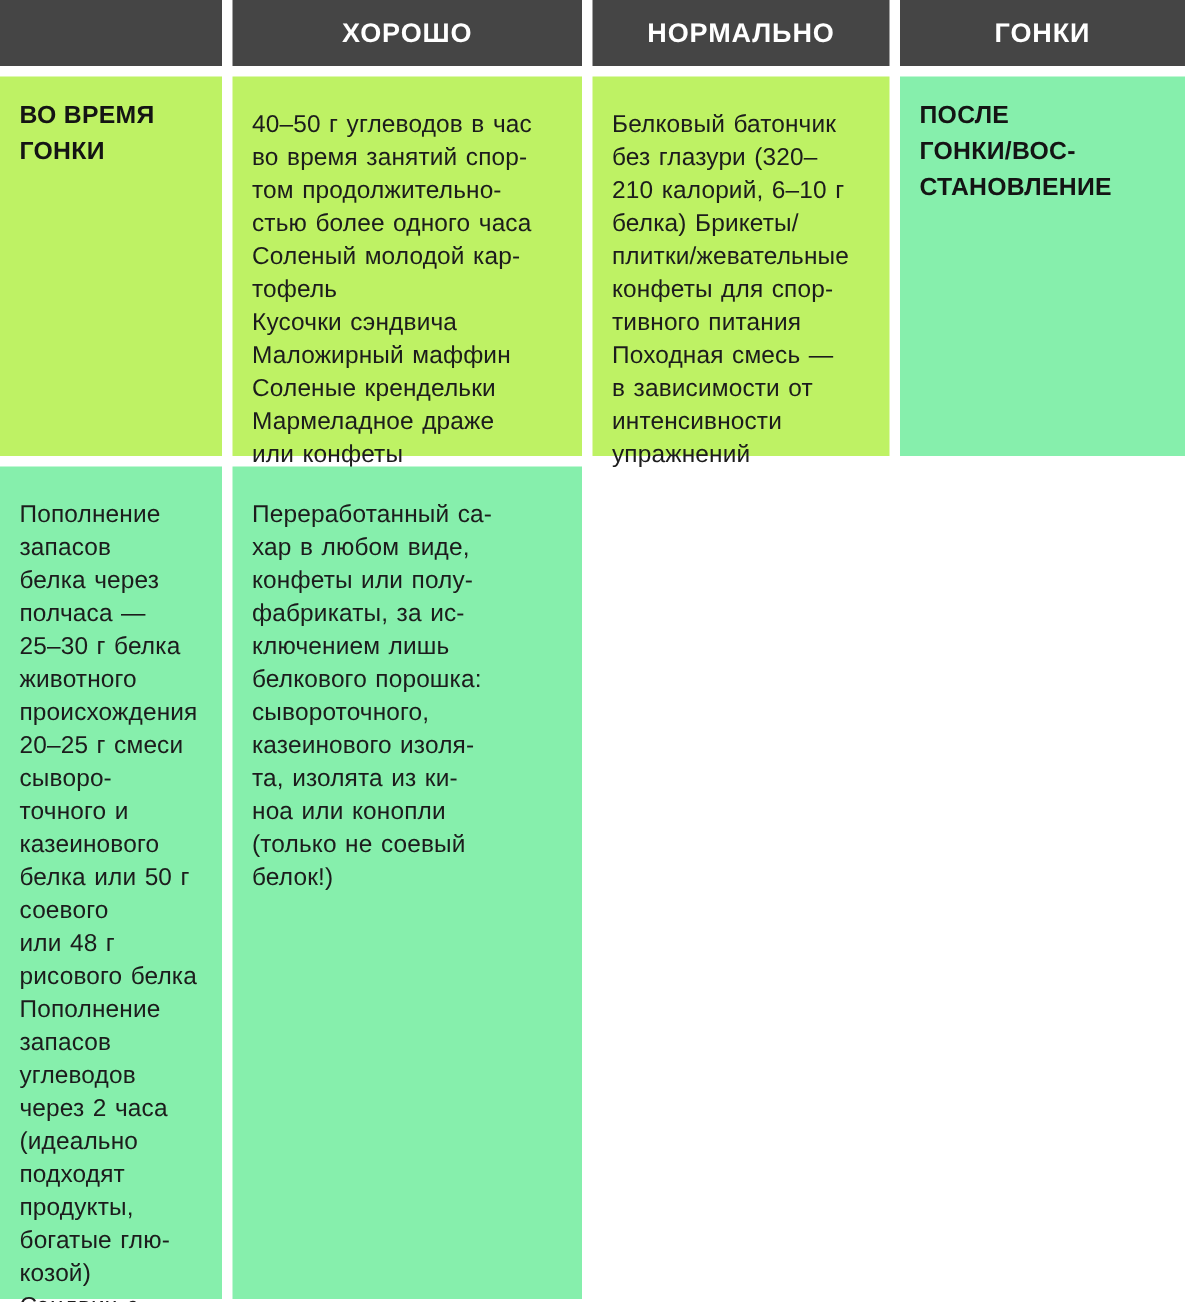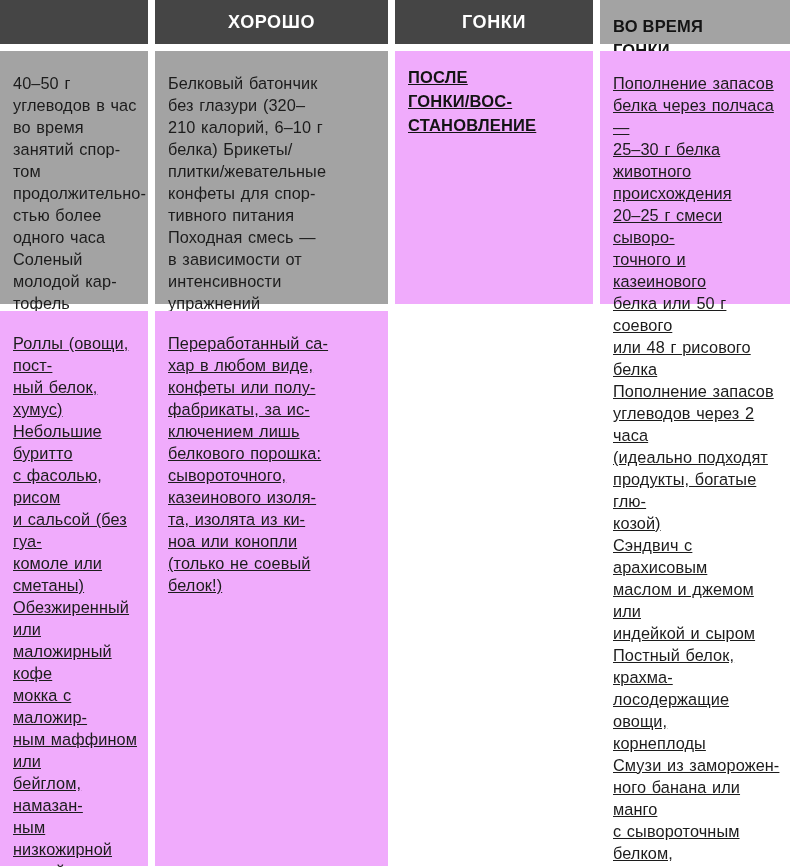--- a/index.html
+++ b/index.html
@@ -46,31 +46,32 @@
   }
   .body-cell {
     font-size: 16.3px;
     line-height: 22px;
     color: #1c1c1c;
     padding: 21px 10px 0 13px;
     white-space: pre-line;
     letter-spacing: 0.1px;
     word-spacing: 1px;
   }
-  .r1 { background: #a3a3a3; }
-  .r2 { background: #f0abfc; text-decoration: underline; }
+  .r1 { background: #bef264; }
+  .r2 { background: #86efac; }
 </style>
 </head>
 <body>
 
 <div class="page">
   <div class="table">
 
     <div class="hcell corner"></div>
     <div class="hcell">ХОРОШО</div>
+    <div class="hcell">НОРМАЛЬНО</div>
     <div class="hcell">ГОНКИ</div>
 
     <div class="rowhead r1">ВО ВРЕМЯ
 ГОНКИ</div>
     <div class="body-cell r1">40–50 г углеводов в час
 во время занятий спор-
 том продолжительно-
 стью более одного часа
 Соленый молодой кар-
 тофель
@@ -112,33 +113,20 @@
 индейкой и сыром
 Постный белок, крахма-
 лосодержащие овощи,
 корнеплоды
 Смузи из заморожен-
 ного банана или манго
 с сывороточным белком,
 обезжиренным грече-
 ским йогуртом и мин-
 дальным молоком</div>
-    <div class="body-cell r2">Роллы (овощи, пост-
-ный белок, хумус)
-Небольшие буритто
-с фасолью, рисом
-и сальсой (без гуа-
-комоле или сметаны)
-Обезжиренный или
-маложирный кофе
-мокка с маложир-
-ным маффином или
-бейглом, намазан-
-ным низкожирной
-пастой</div>
     <div class="body-cell r2">Переработанный са-
 хар в любом виде,
 конфеты или полу-
 фабрикаты, за ис-
 ключением лишь
 белкового порошка:
 сывороточного,
 казеинового изоля-
 та, изолята из ки-
 ноа или конопли

